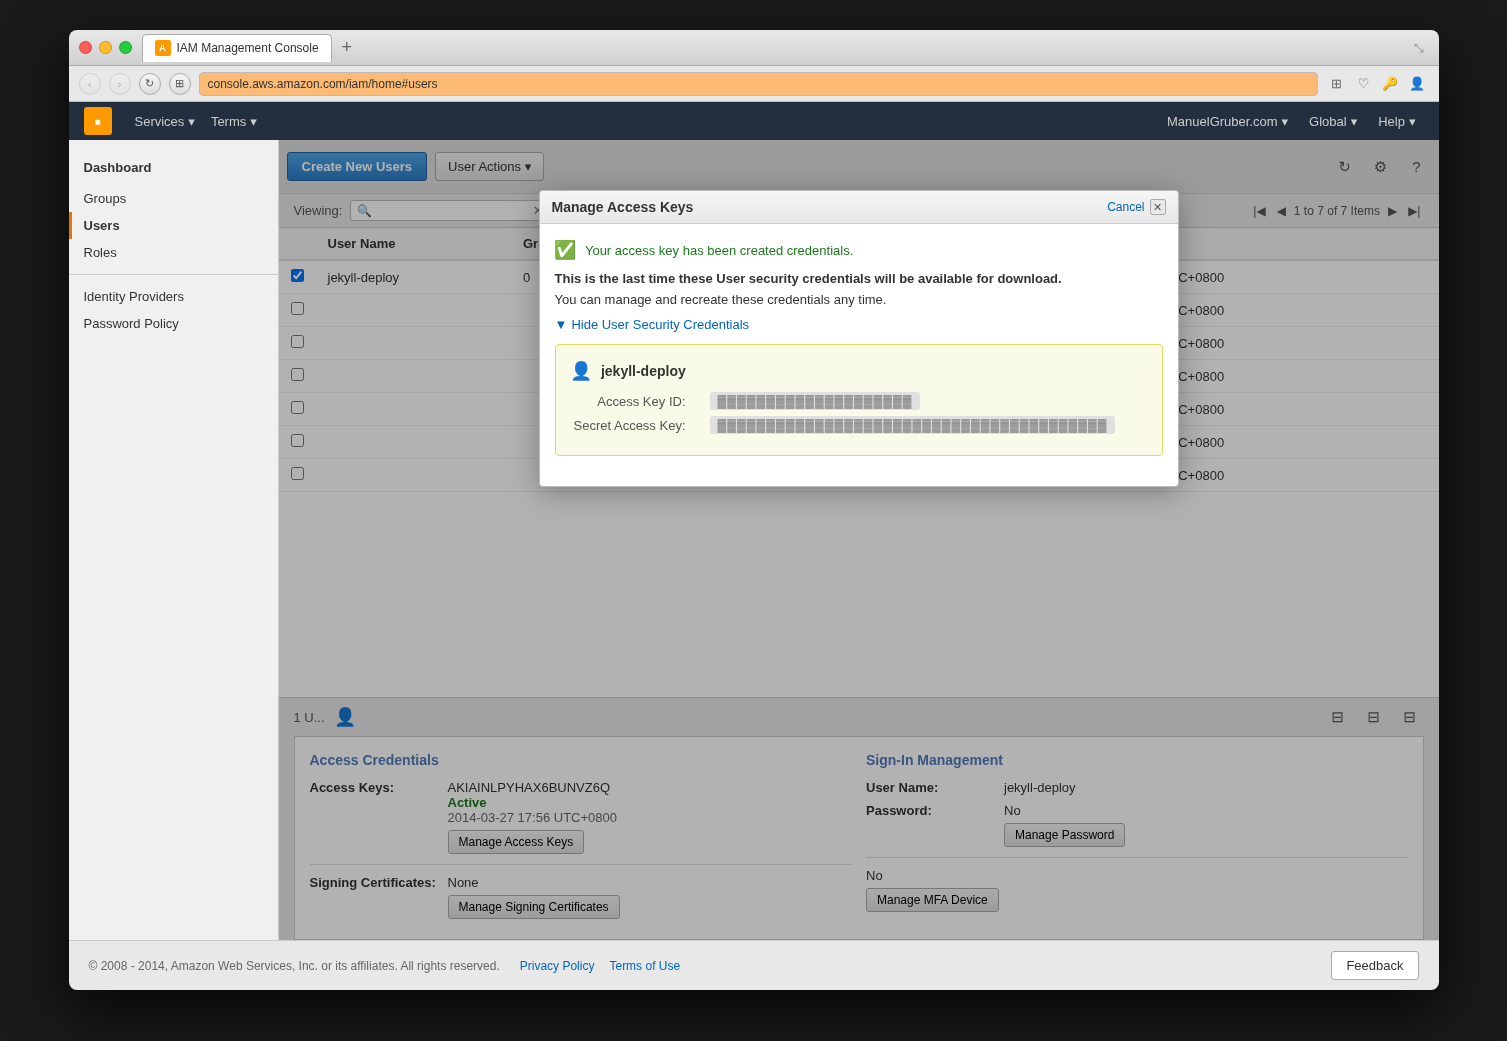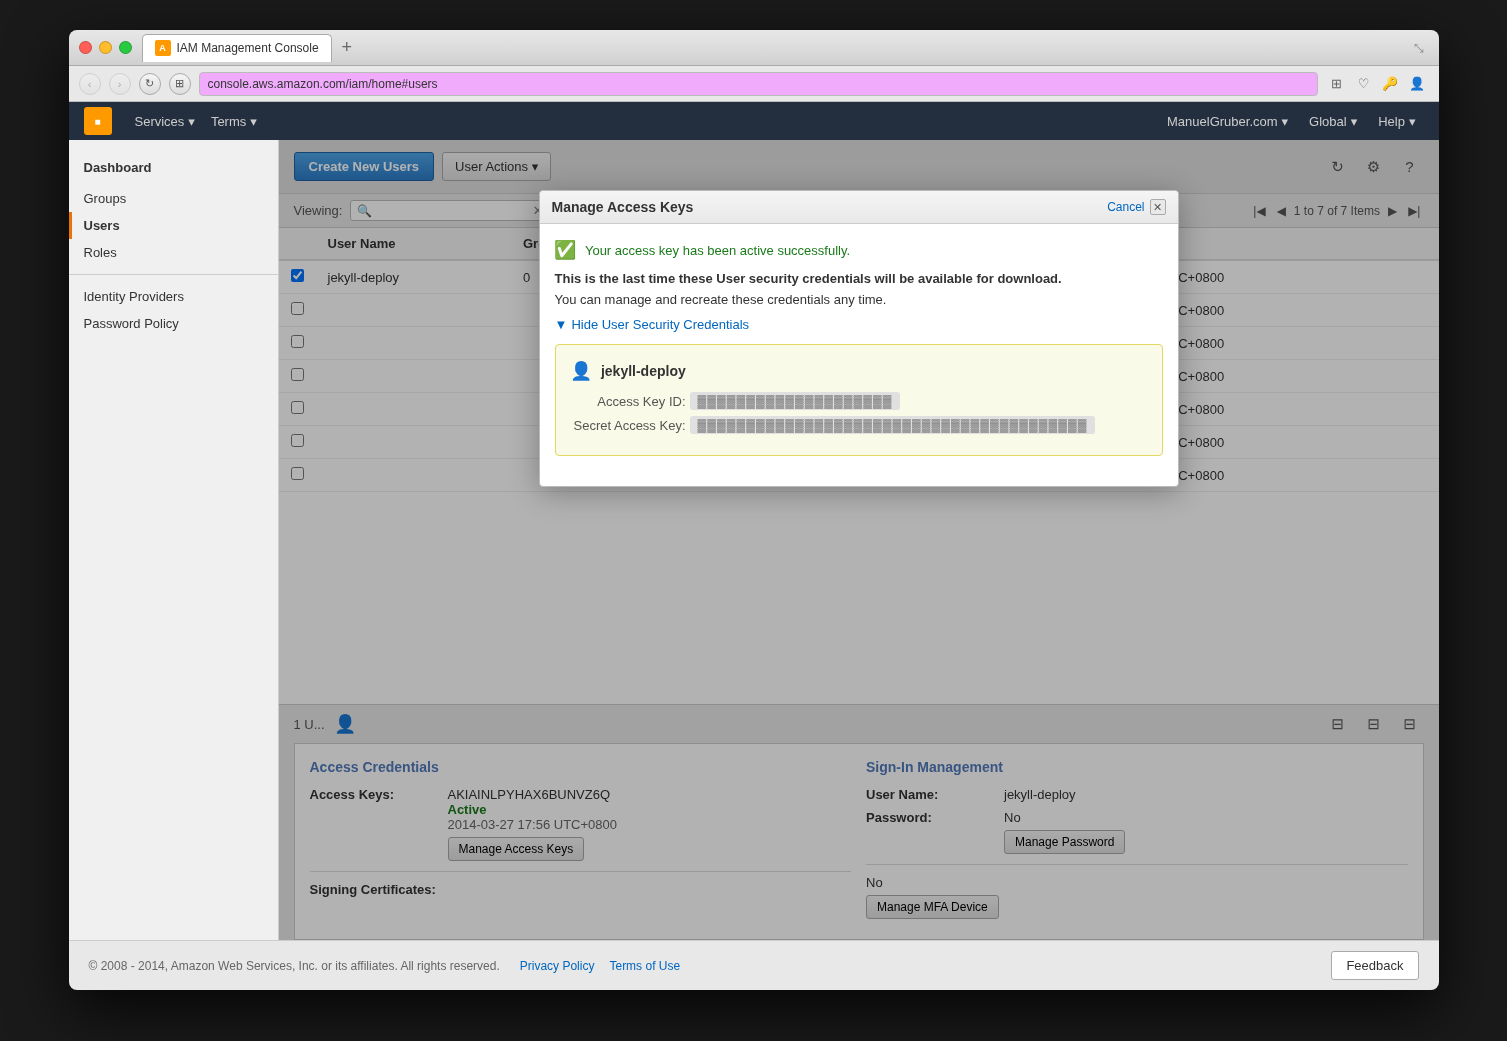--- a/index.html
+++ b/index.html
@@ -121,21 +121,21 @@
 
     .nav-btn.disabled { opacity: 0.4; }
 
     .address-field {
       flex: 1;
       height: 24px;
       border: 1px solid #bbb;
       border-radius: 4px;
       padding: 0 8px;
       font-size: 12px;
-      background: #f0abfc;
+      background: #fdba74;
       color: #333;
     }
 
     .browser-actions {
       display: flex;
       gap: 5px;
     }
 
     .browser-action-btn {
       width: 22px;
@@ -245,21 +245,21 @@
       flex: 1;
       overflow: hidden;
       display: flex;
       flex-direction: column;
       background: #e8e8e8;
       position: relative;
     }
 
     .content-header {
       background: #e0e0e0;
-      padding: 12px 15px;
+      padding: 12px 8px;
       display: flex;
       align-items: center;
       border-bottom: 1px solid #ccc;
       flex-shrink: 0;
     }
 
     .btn-create {
       background: linear-gradient(to bottom, #4da6e8, #2d7cc8);
       color: white;
       border: 1px solid #2060a0;
@@ -574,21 +574,21 @@
 
     .cred-username {
       font-size: 14px;
       font-weight: bold;
       color: #333;
     }
 
     .key-row {
       display: flex;
       align-items: center;
-      gap: 4px;
+      gap: 24px;
       margin-bottom: 6px;
     }
 
     .key-label {
       font-size: 13px;
       color: #555;
       min-width: 115px;
       text-align: right;
     }
 
@@ -854,20 +854,24 @@
                 <div>
                   <div>AKIAINLPYHAX6BUNVZ6Q</div>
                   <div class="cred-value active">Active</div>
                   <div class="cred-value muted">2014-03-27 17:56 UTC+0800</div>
                   <button class="cred-btn">Manage Access Keys</button>
                 </div>
               </div>
               <div style="height:1px;background:#ddd;margin:10px 0;"></div>
               <div class="cred-row">
                 <span class="cred-label">Signing Certificates:</span>
+                <div>
+                  <div>None</div>
+                  <button class="cred-btn">Manage Signing Certificates</button>
+                </div>
               </div>
             </div>
 
             <div>
               <div class="cred-title">Sign-In Management</div>
               <div class="cred-row">
                 <span class="cred-label">User Name:</span>
                 <span class="cred-value">jekyll-deploy</span>
               </div>
               <div class="cred-row" style="margin-top:8px;">
@@ -895,21 +899,21 @@
               <span class="modal-title">Manage Access Keys</span>
               <div class="modal-close-area">
                 <span class="modal-cancel-link">Cancel</span>
                 <div class="modal-x-btn">✕</div>
               </div>
             </div>
 
             <div class="modal-body">
               <div class="success-notice">
                 <span class="success-check">✅</span>
-                <span class="success-text">Your access key has been active successfully.</span>
+                <span class="success-text">Your access key has been created credentials.</span>
               </div>
               <div class="warning-bold">This is the last time these User security credentials will be available for download.</div>
               <div class="info-text">You can manage and recreate these credentials any time.</div>
               <div class="toggle-link">
                 <span>▼</span>
                 <span>Hide User Security Credentials</span>
               </div>
 
               <div class="cred-box">
                 <div class="cred-user-header">

